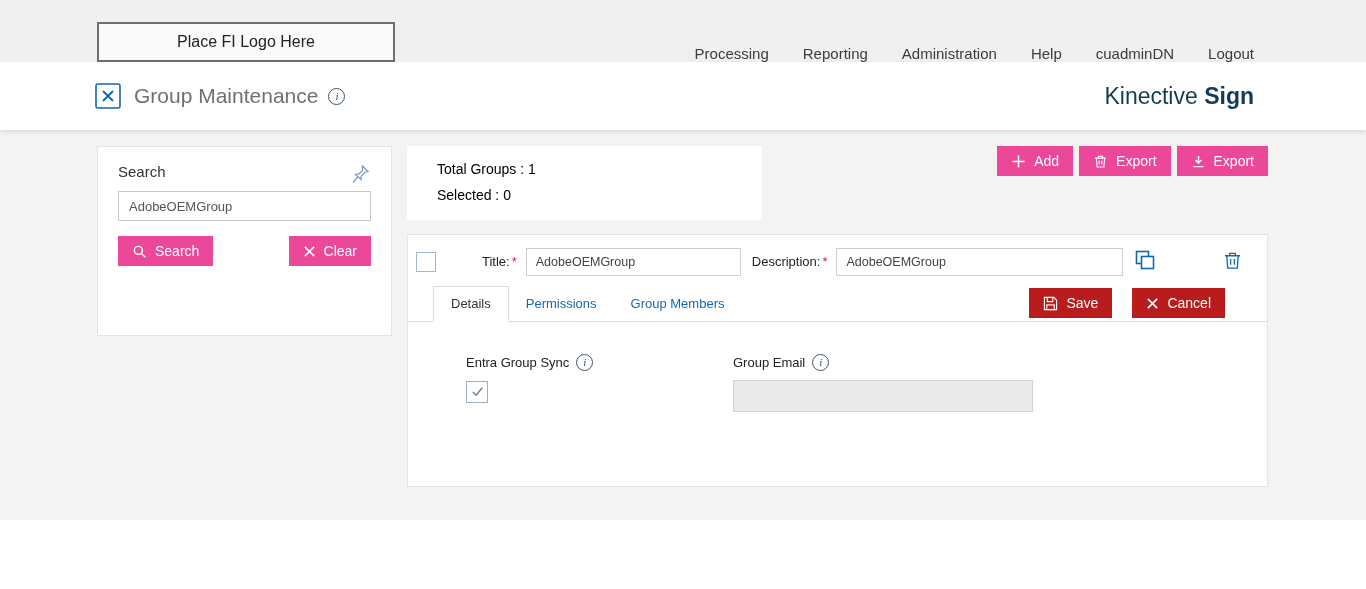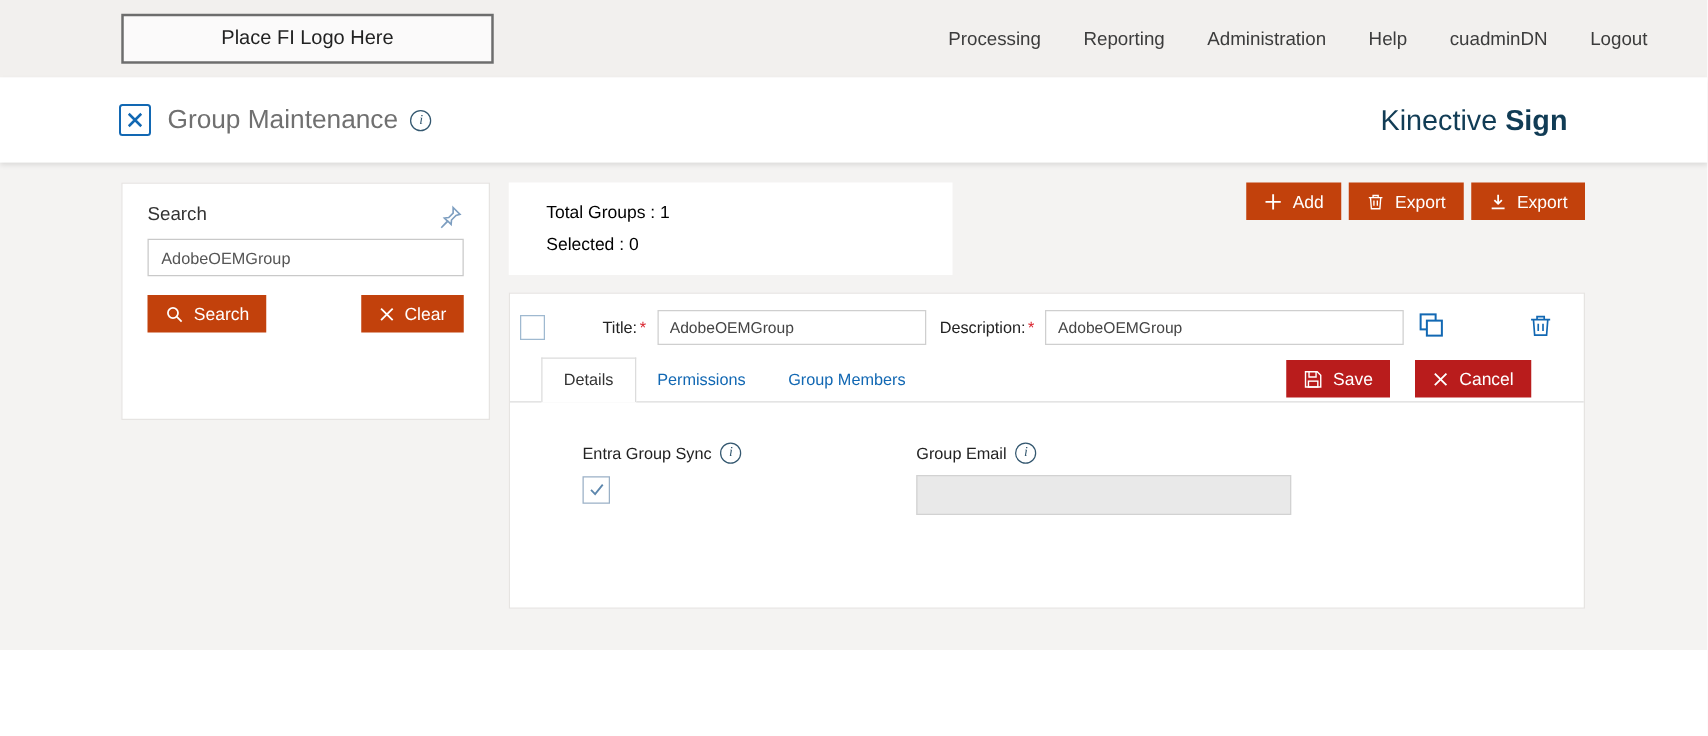--- a/index.html
+++ b/index.html
@@ -1,21 +1,21 @@
 <!DOCTYPE html>
 <html><head>
 <meta charset="utf-8">
 <style>
   * { box-sizing: border-box; margin: 0; padding: 0; }
   html, body { width: 1366px; height: 589px; overflow: hidden; background: #ffffff;
     font-family: "Liberation Sans", sans-serif; color: #333; }
 
   
-  .topbar { height: 62px; background: #f2f0ee; display: flex; align-items: center;
-    padding: 0 48px 0 97px; }
+  .topbar { height: 62px; background: #f2f0ee; display: flex; align-items: flex-end;
+    padding: 0 112px 0 97px; }
   .logo-box { width: 298px; height: 40px; background: #fbfafa; border: 2px solid #6d6d6d;
     display: flex; align-items: center; justify-content: center; font-size: 16px; color: #222; }
   .topnav { margin-left: auto; display: flex; gap: 34px; font-size: 15px; color: #3c3c3c; }
   .topnav a { cursor: pointer; white-space: nowrap; }
 
   
   .titlebar { height: 68px; background: #ffffff; display: flex; align-items: center;
     padding: 0 112px 0 94px; box-shadow: 0 2px 4px rgba(0,0,0,.10); position: relative; z-index: 2; }
   .app-icon { width: 28px; height: 28px; margin-right: 12px; display: inline-flex; }
   .page-title { font-size: 21px; font-weight: 400; color: #707070; margin-right: 10px; }
@@ -35,21 +35,21 @@
     padding: 16px 20px; flex-shrink: 0; }
   .search-head { display: flex; align-items: flex-start; justify-content: space-between;
     font-size: 15px; color: #333; }
   .pin { width: 22px; height: 22px; cursor: pointer; display: inline-flex; }
   .field-label { display: block; font-size: 12px; color: #333; margin-top: 20px; }
   .text-input { width: 100%; height: 30px; border: 1px solid #c9c9c9; background: #fff;
     padding: 0 10px; font-size: 13px; color: #555; margin-top: 6px;
     font-family: "Liberation Sans", sans-serif; }
   .btn-row { display: flex; justify-content: space-between; margin-top: 15px; }
 
-  .btn { background: #c2410c; color: #fff; border: none; height: 30px; padding: 0 14px;
+  .btn { background: #ec4899; color: #fff; border: none; height: 30px; padding: 0 14px;
     font-size: 14px; display: inline-flex; align-items: center; gap: 8px; cursor: pointer;
     font-family: "Liberation Sans", sans-serif; white-space: nowrap; }
   .btn.muted { background: #b91c1c; }
   .btn svg { display: block; }
 
   
   .content { flex: 1; display: flex; flex-direction: column; }
   .content-top { display: flex; justify-content: space-between; align-items: flex-start; }
   .summary-card { width: 355px; background: #fff; padding: 11px 10px 11px 30px;
     font-size: 14px; color: #000000; line-height: 1.85; }

